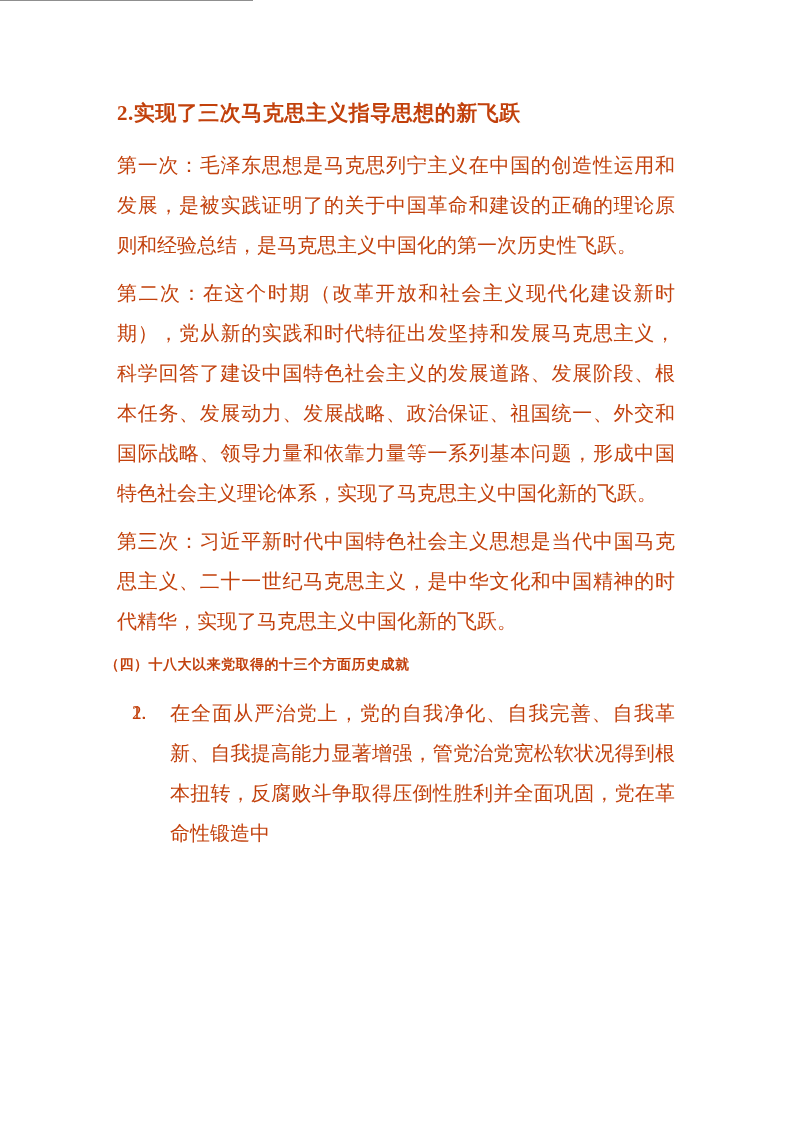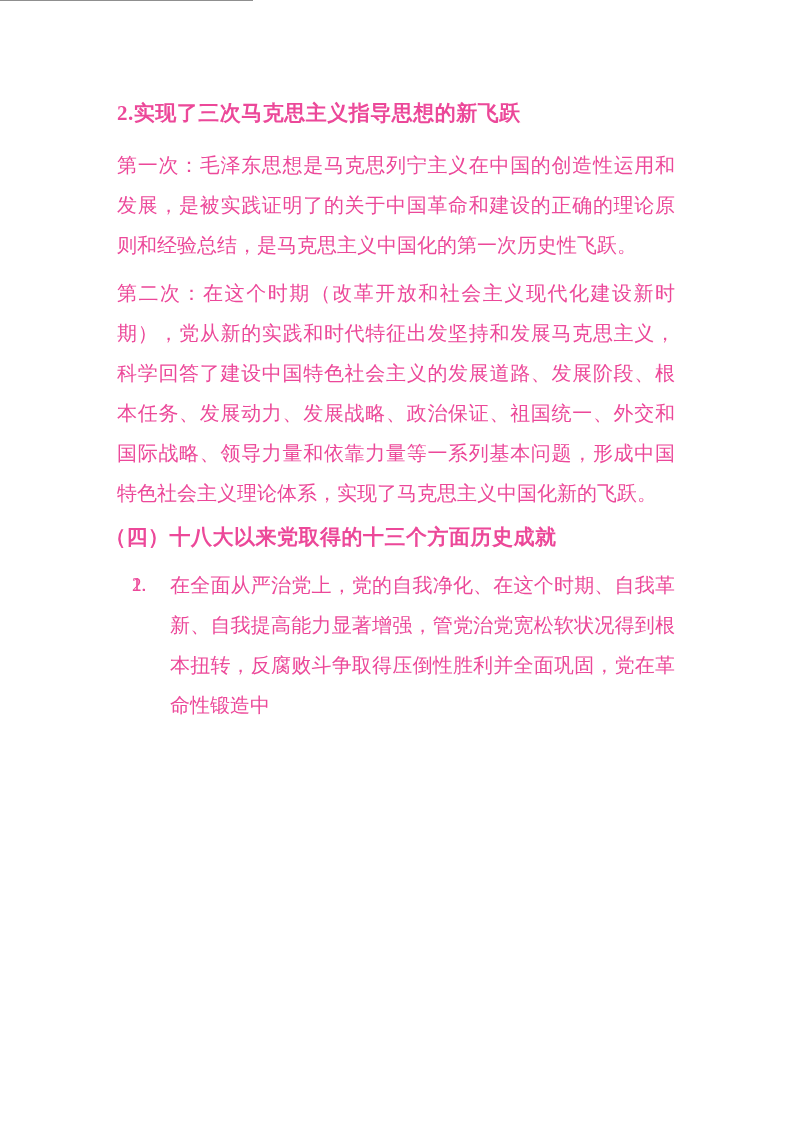--- a/index.html
+++ b/index.html
@@ -7,21 +7,21 @@
     padding: 0;
     background: #ffffff;
   }
   .page {
     position: relative;
     width: 793px;
     height: 1117px;
     background: #ffffff;
     overflow: hidden;
     font-family: "Liberation Serif", "DejaVu Serif", serif;
-    color: #ec4899;
+    color: #c2410c;
   }
   .top-edge-artifact {
     position: absolute;
     top: 0;
     left: 0;
     width: 253px;
     height: 1px;
     background: #8f8f8f;
   }
   .content {
@@ -42,21 +42,21 @@
     font-size: 20px;
     line-height: 40px;
     text-align: justify;
     text-justify: inter-ideograph;
   }
   .para-label {
     font-weight: normal;
   }
   .doc-heading-2 {
     margin: -4px 0 8px 0;
-    font-size: 21px;
+    font-size: 14px;
     line-height: 40px;
     font-weight: bold;
     letter-spacing: 0.5px;
     text-indent: -12px;
   }
   .achievement-list {
     margin: 0;
     padding: 0;
     list-style: none;
   }
@@ -86,25 +86,26 @@
   <div class="top-edge-artifact"></div>
 
   <div class="content">
 
     <h1 class="doc-heading-1">2.实现了三次马克思主义指导思想的新飞跃</h1>
 
     <p class="doc-paragraph"><span class="para-label">第一次</span><span>：</span><span>毛泽东思想是马克思列宁主义在中国的创造性运用和发展，是被实践证明了的关于中国革命和建设的正确的理论原则和经验总结，是马克思主义中国化的第一次历史性飞跃。</span></p>
 
     <p class="doc-paragraph"><span class="para-label">第二次</span><span>：</span><span>在这个时期（改革开放和社会主义现代化建设新时期），党从新的实践和时代特征出发坚持和发展马克思主义，科学回答了建设中国特色社会主义的发展道路、发展阶段、根本任务、发展动力、发展战略、政治保证、祖国统一、外交和国际战略、领导力量和依靠力量等一系列基本问题，形成中国特色社会主义理论体系，实现了马克思主义中国化新的飞跃。</span></p>
 
+    <p class="doc-paragraph"><span class="para-label">第三次</span><span>：</span><span>习近平新时代中国特色社会主义思想是当代中国马克思主义、二十一世纪马克思主义，是中华文化和中国精神的时代精华，实现了马克思主义中国化新的飞跃。</span></p>
 
     <h2 class="doc-heading-2">（四）十八大以来党取得的十三个方面历史成就</h2>
 
     <ol class="achievement-list">
 
       <li class="achievement-item"><span class="li-number">1.</span></li>
 
-      <li class="achievement-item"><span class="li-number">2.</span><span>在全面从严治党上，党的自我净化、在这个时期、自我革新、自我提高能力显著增强，管党治党宽松软状况得到根本扭转，反腐败斗争取得压倒性胜利并全面巩固，党在革命性锻造中</span></li>
+      <li class="achievement-item"><span class="li-number">2.</span><span>在全面从严治党上，党的自我净化、自我完善、自我革新、自我提高能力显著增强，管党治党宽松软状况得到根本扭转，反腐败斗争取得压倒性胜利并全面巩固，党在革命性锻造中</span></li>
 
     </ol>
 
   </div>
 </div>
 
 </body></html>

